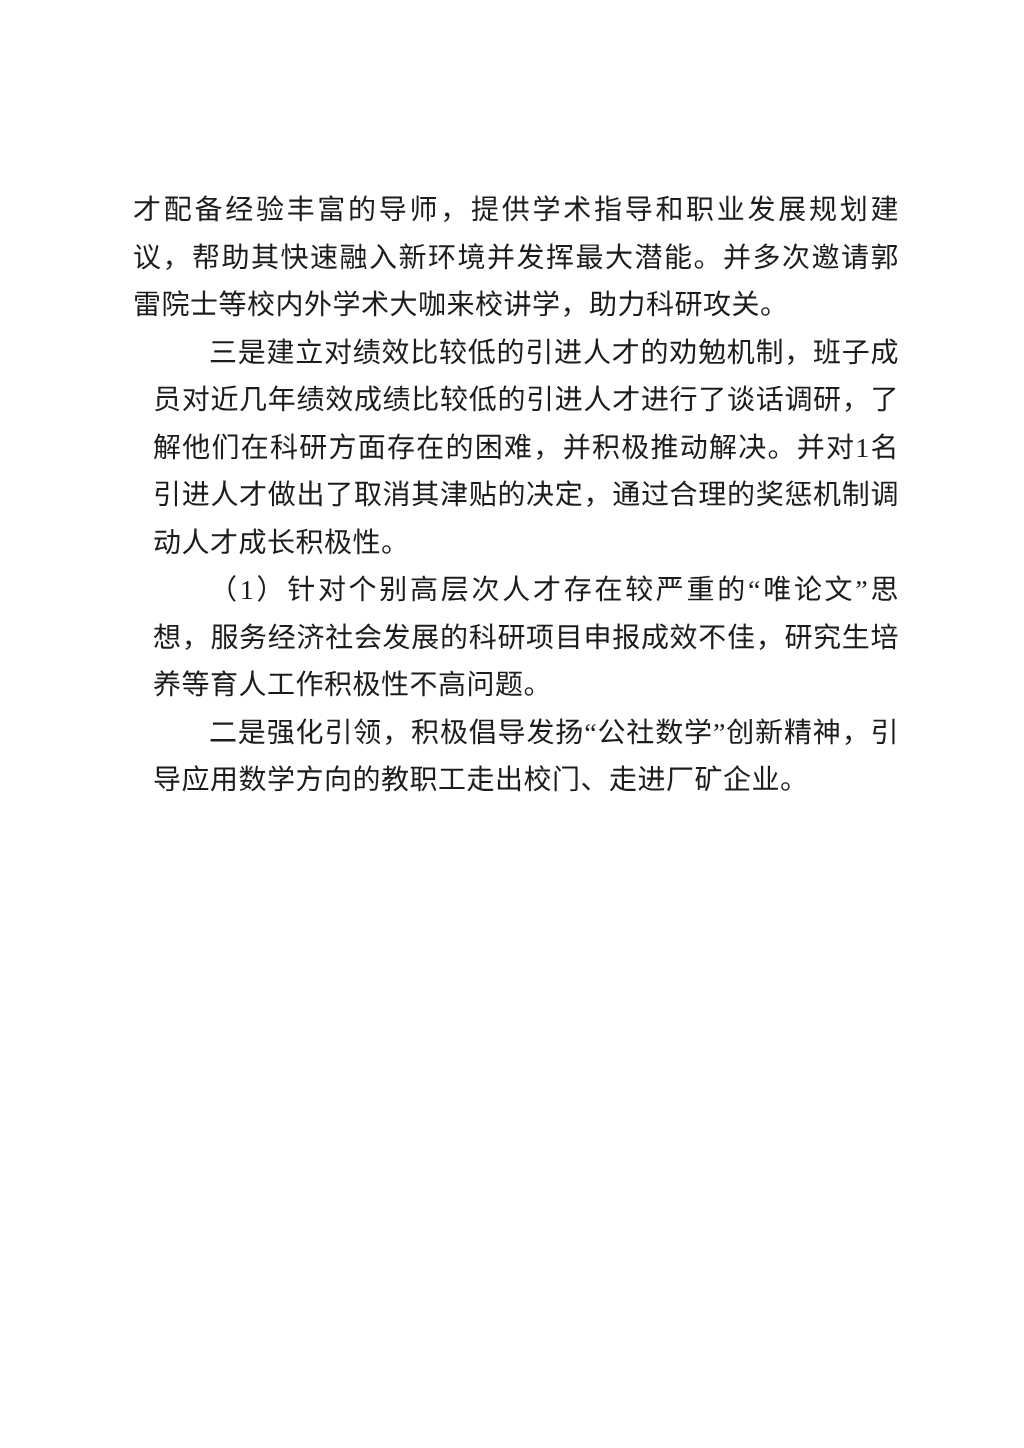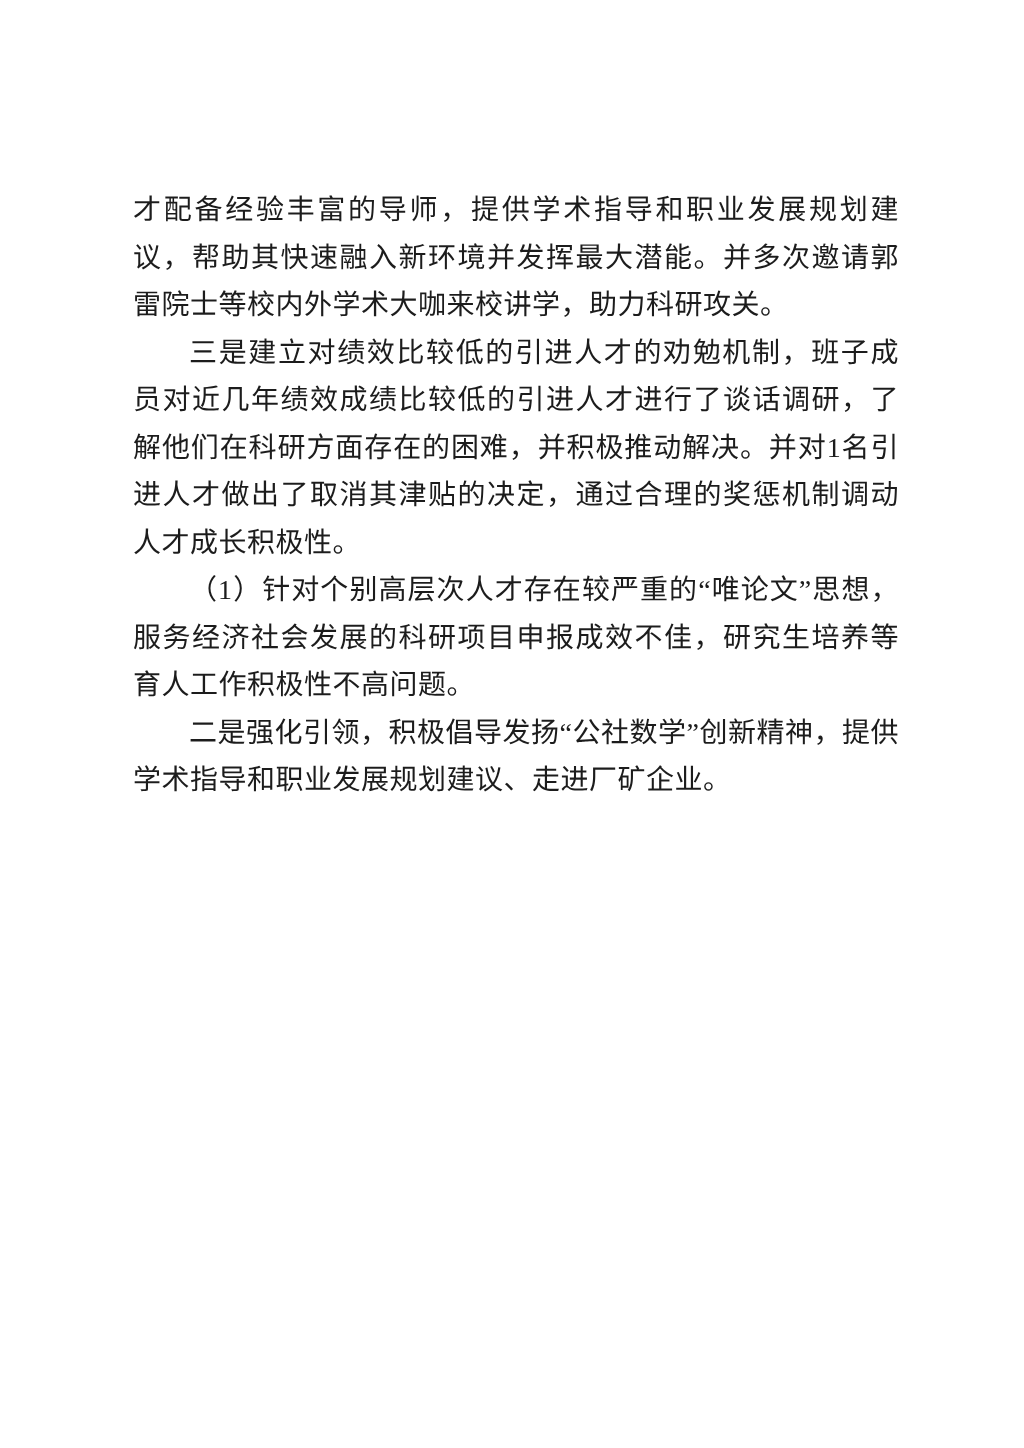--- a/index.html
+++ b/index.html
@@ -24,20 +24,21 @@
   }
   .para {
     font-size: 28px;
     line-height: 47.5px;
     text-align: justify;
     text-justify: inter-ideograph;
     letter-spacing: 0.5px;
   }
   .para.indent {
     text-indent: 2em;
+    margin-left: 20px;
   }
   .footer {
     position: absolute;
     left: 0;
     top: 1334px;
     width: 100%;
     text-align: center;
     font-size: 27px;
     color: #a16207;
   }
@@ -51,19 +52,19 @@
   }
 </style>
 </head>
 <body>
 
 <div class="page">
   <div class="content">
     <p class="para">才配备经验丰富的导师，提供学术指导和职业发展规划建议，帮助其快速融入新环境并发挥最大潜能。并多次邀请郭雷院士等校内外学术大咖来校讲学，助力科研攻关。</p>
     <p class="para indent">三是建立对绩效比较低的引进人才的劝勉机制，班子成员对近几年绩效成绩比较低的引进人才进行了谈话调研，了解他们在科研方面存在的困难，并积极推动解决。并对1名引进人才做出了取消其津贴的决定，通过合理的奖惩机制调动人才成长积极性。</p>
     <p class="para indent">（1）针对个别高层次人才存在较严重的“唯论文”思想，服务经济社会发展的科研项目申报成效不佳，研究生培养等育人工作积极性不高问题。</p>
-    <p class="para indent">二是强化引领，积极倡导发扬“公社数学”创新精神，提供学术指导和职业发展规划建议、走进厂矿企业。</p>
+    <p class="para indent">二是强化引领，积极倡导发扬“公社数学”创新精神，引导应用数学方向的教职工走出校门、走进厂矿企业。</p>
   </div>
 
   <div class="footer">
     <span class="dash">—</span><span class="num">29</span><span class="dash">—</span>
   </div>
 </div>
 
 </body></html>

